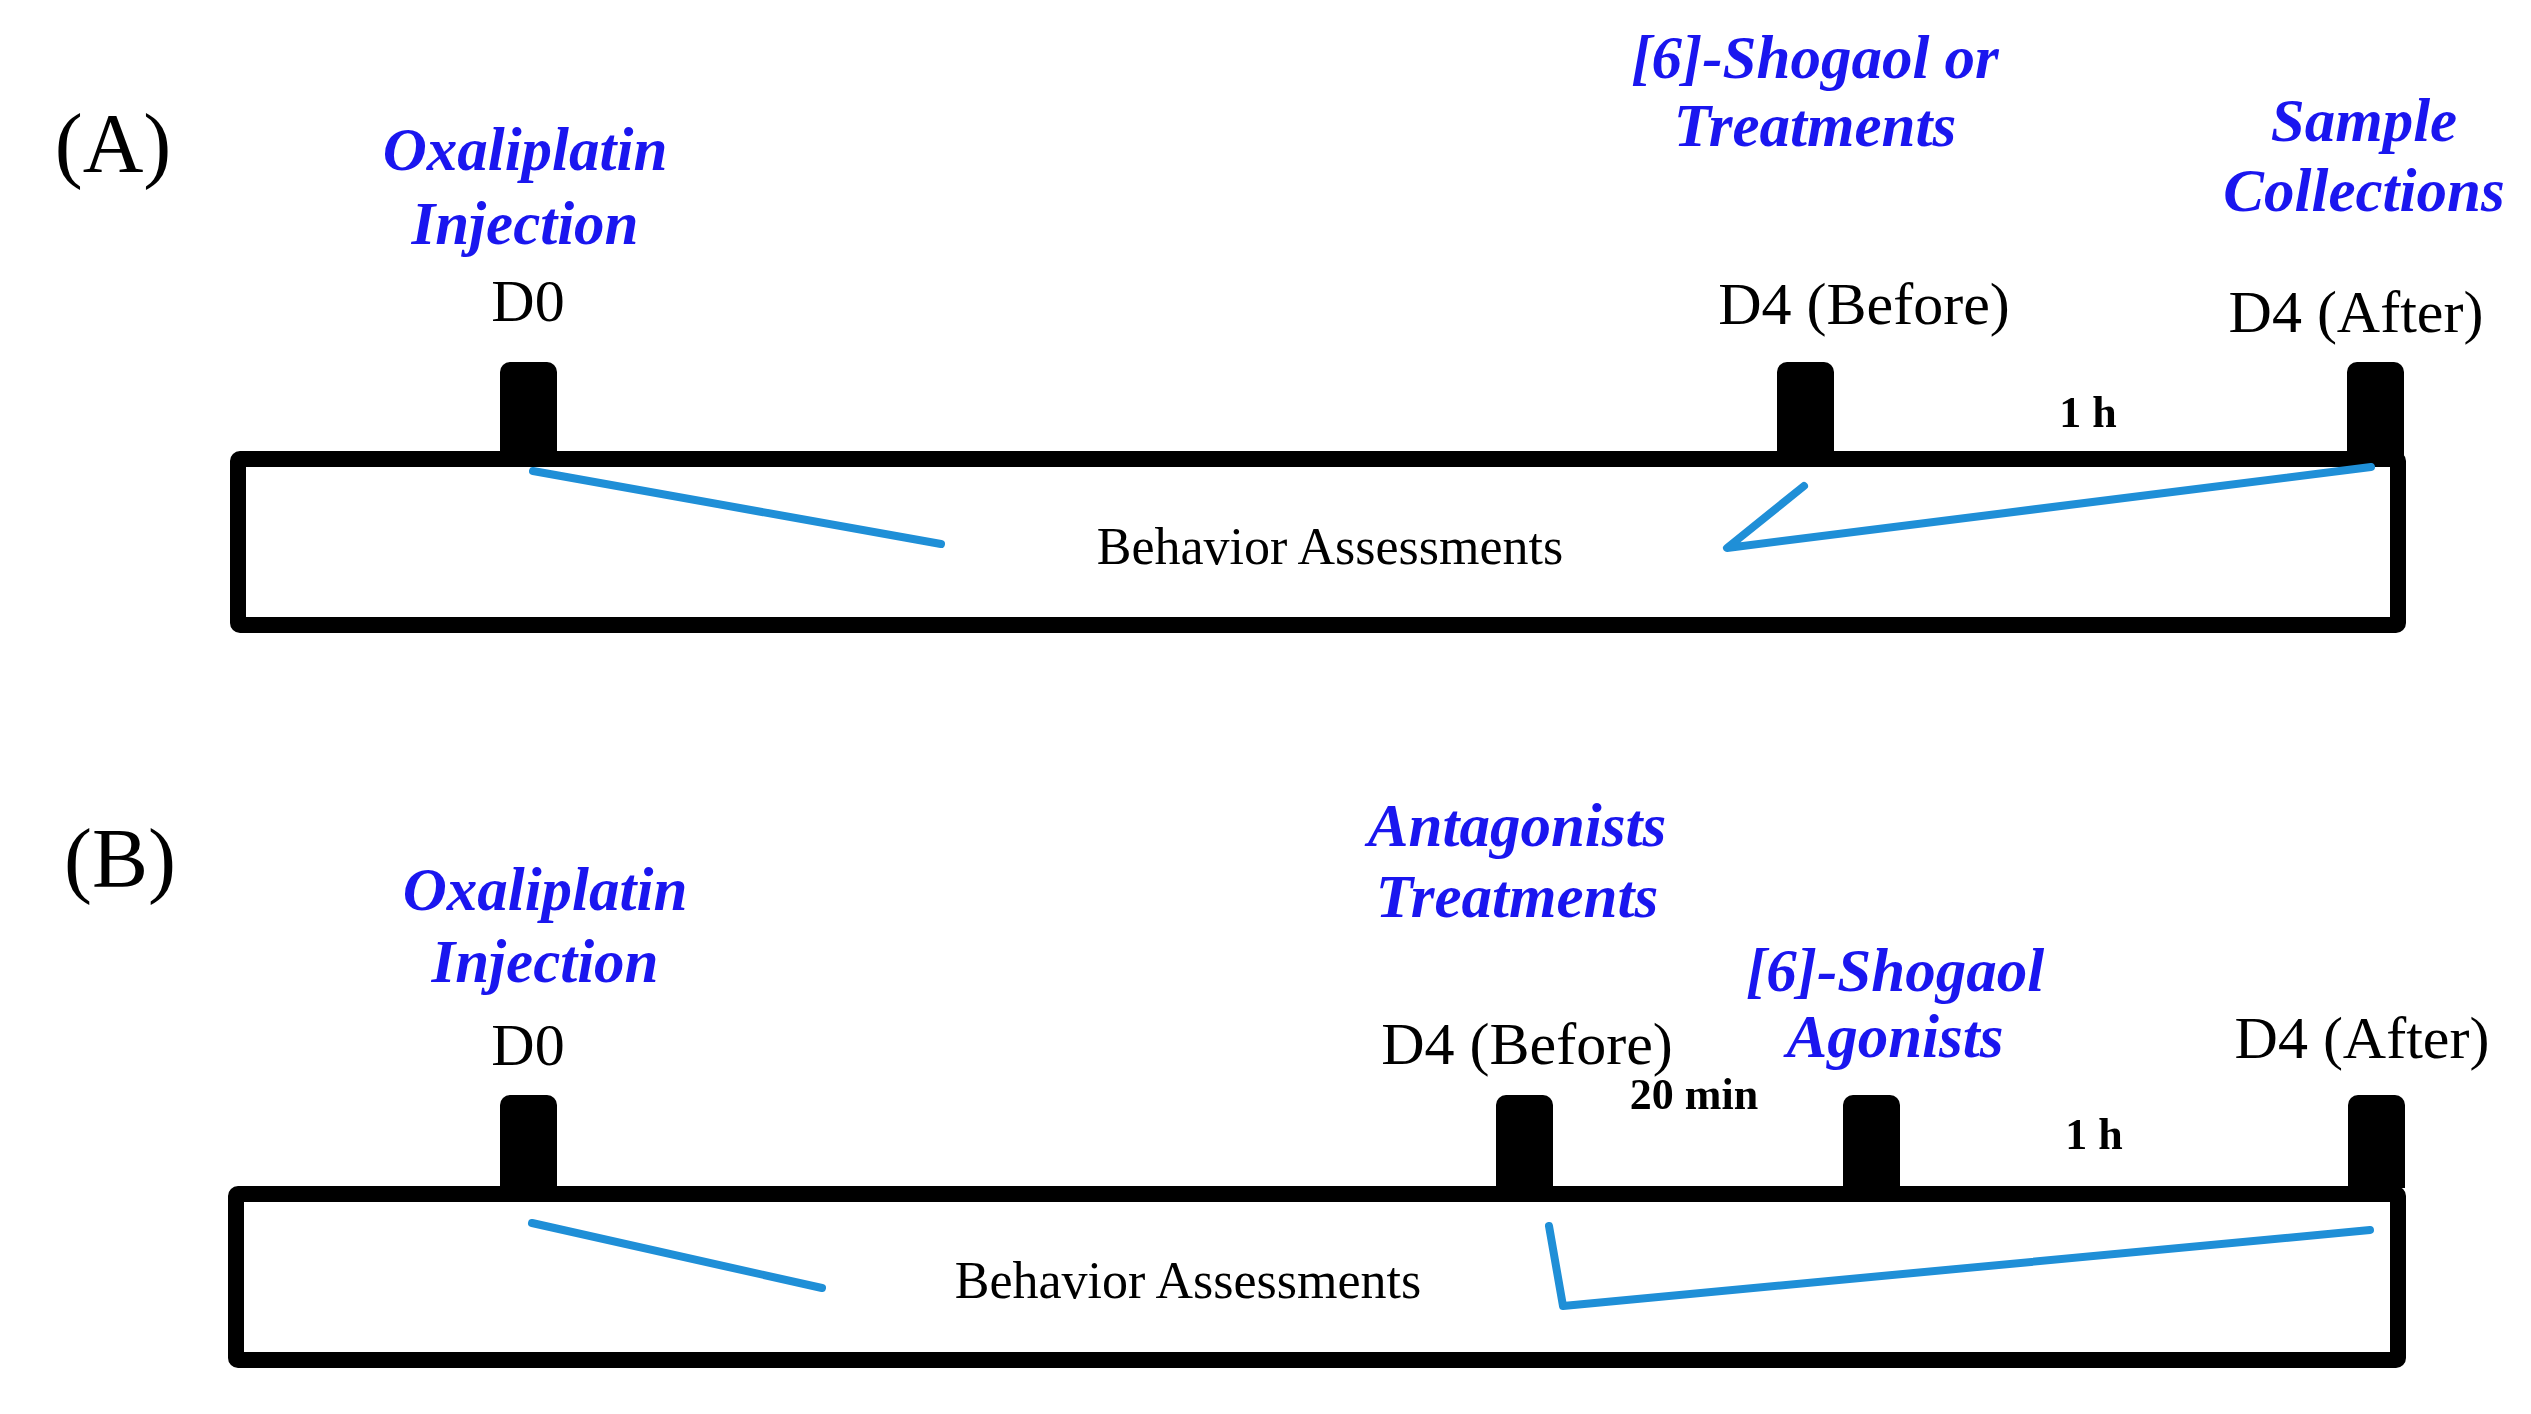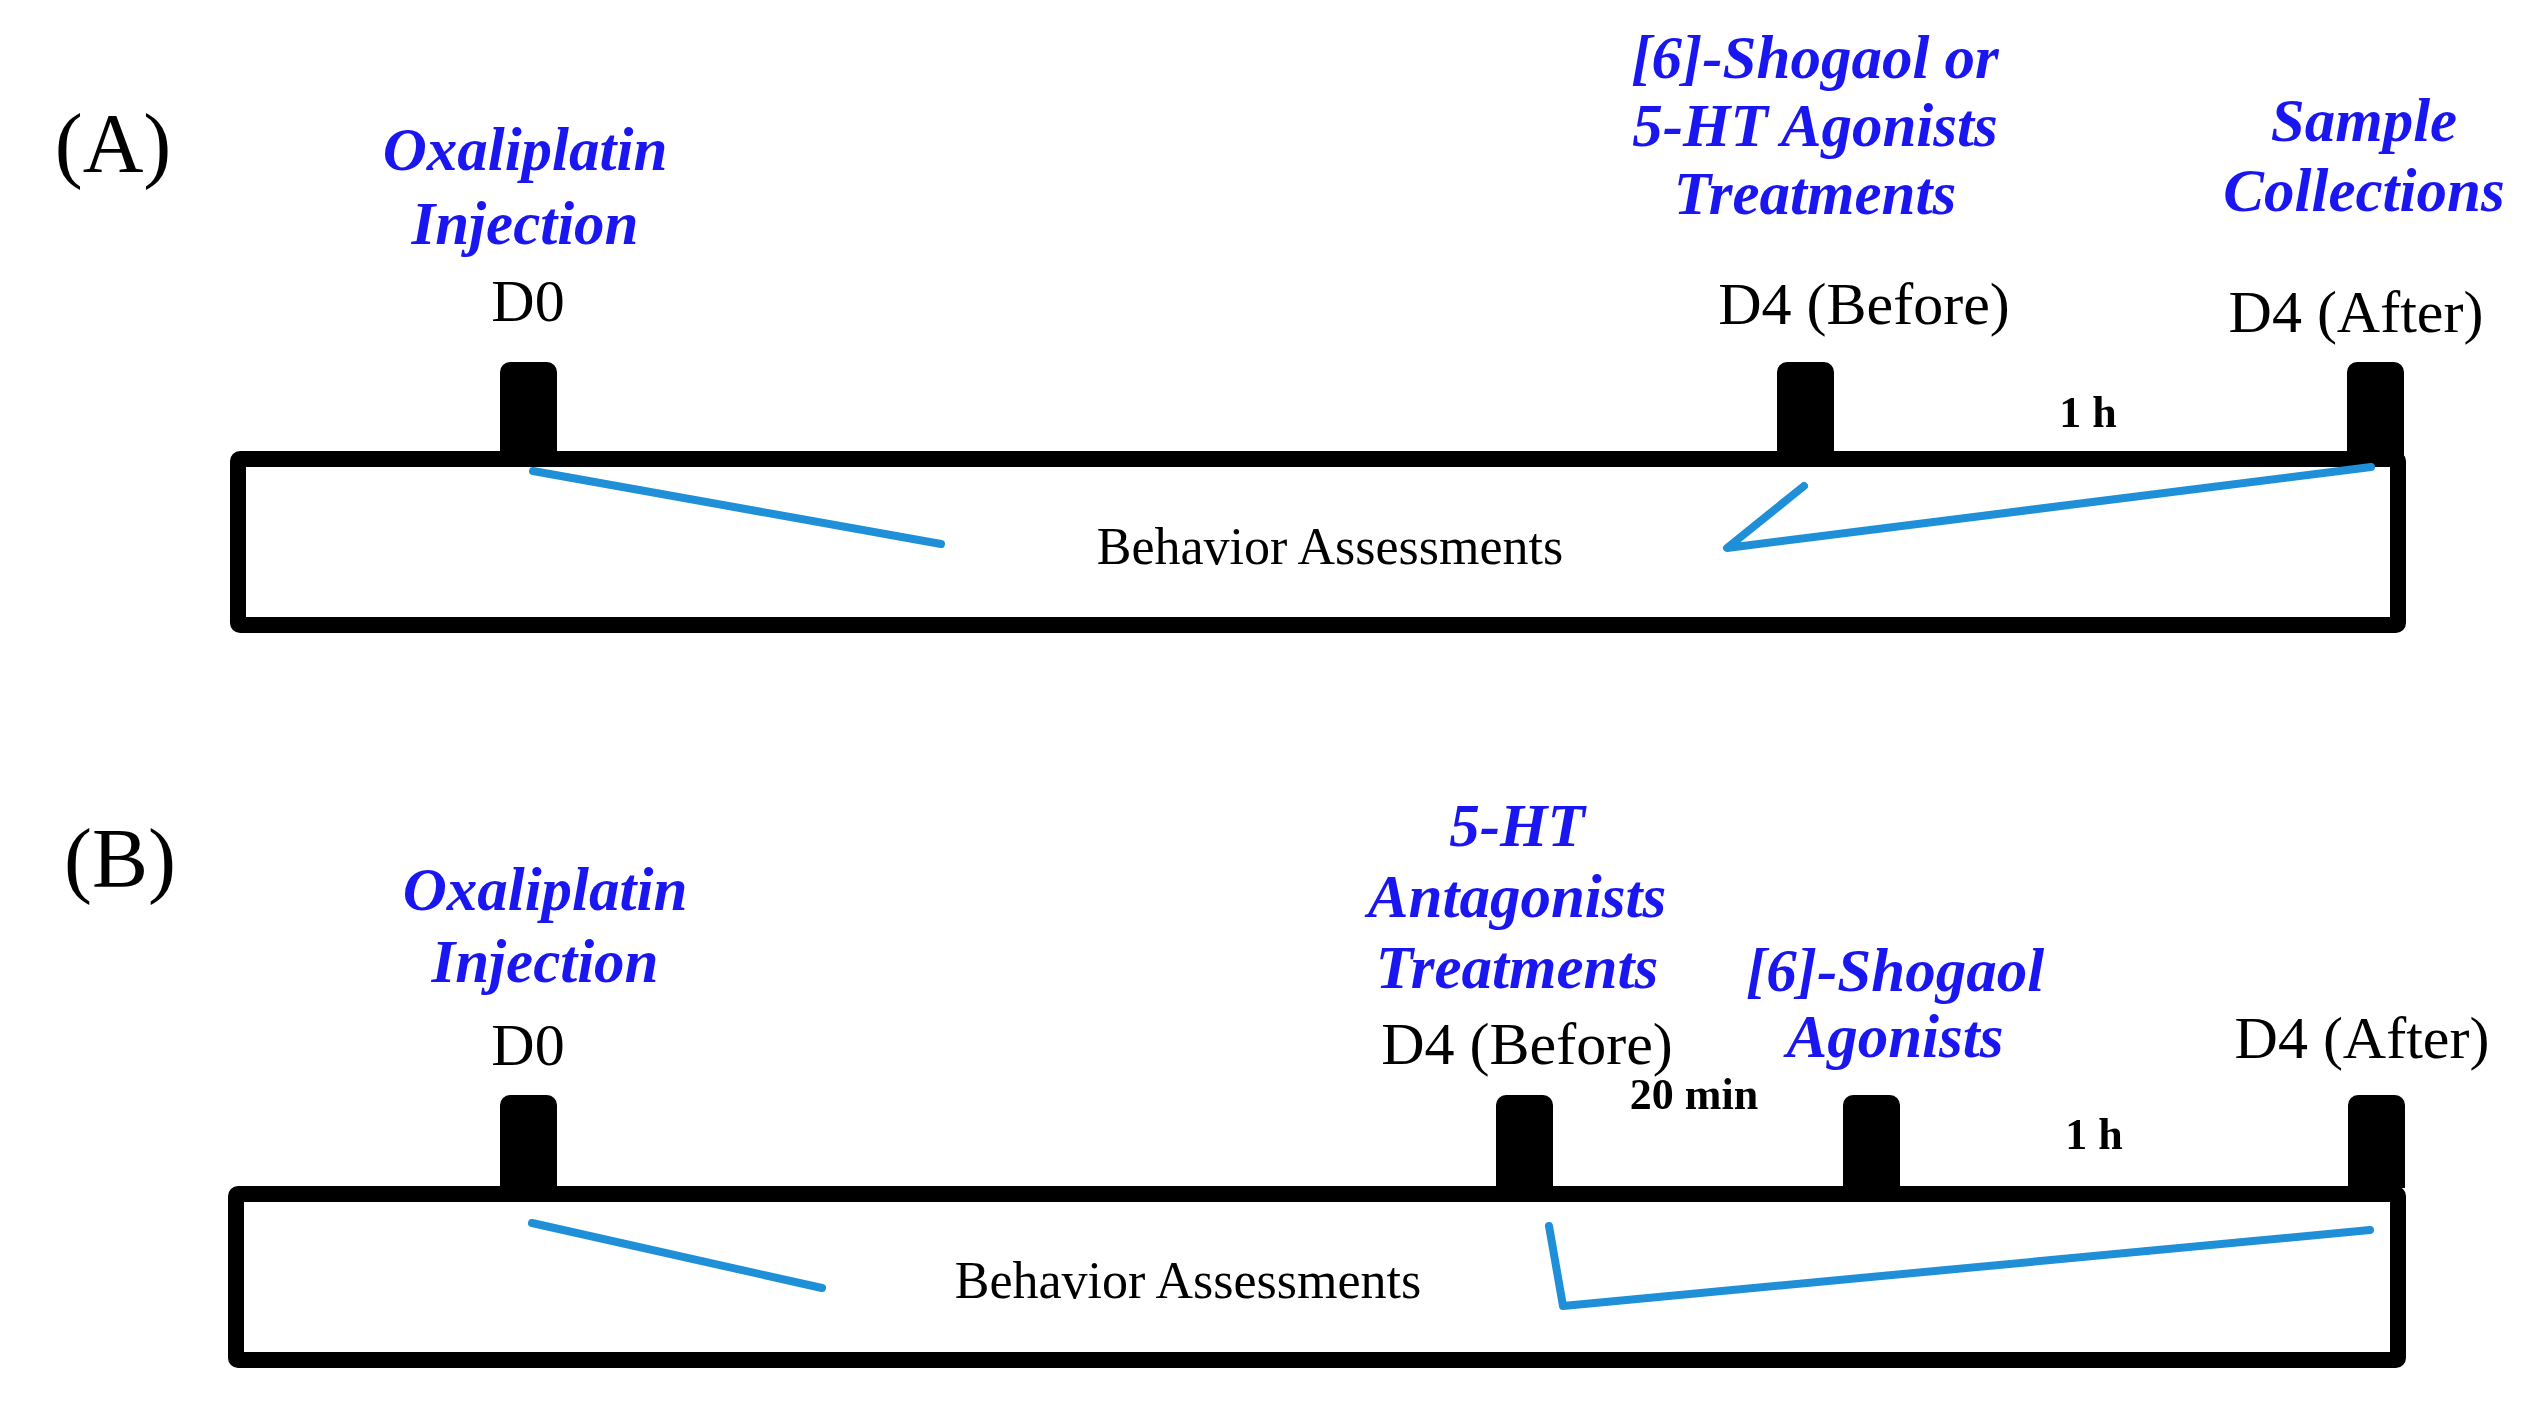--- a/index.html
+++ b/index.html
@@ -91,21 +91,20 @@
     <div class="panel-label" style="left:113px; top:143px;">(A)</div>
 
     <div class="event-label" style="left:525px; top:113px;">
       <div style="line-height:74px;">Oxaliplatin</div>
       <div style="line-height:74px;">Injection</div>
     </div>
     <div class="day-label" style="left:528px; top:301px;">D0</div>
 
     <div class="event-label" style="left:1815px; top:24px;">
       <div style="line-height:68px;">[6]-Shogaol or</div>
-      <div style="line-height:68px;">5-HT Agonists</div>
       <div style="line-height:68px;">Treatments</div>
     </div>
     <div class="day-label" style="left:1864px; top:304px;">D4 (Before)</div>
 
     <div class="event-label" style="left:2364px; top:86px;">
       <div style="line-height:70px;text-align:center;">Sample</div>
       <div style="line-height:70px;">Collections</div>
     </div>
     <div class="day-label" style="left:2356px; top:312px;">D4 (After)</div>
 
@@ -122,21 +121,20 @@
   <div>
     <div class="panel-label" style="left:120px; top:858px;">(B)</div>
 
     <div class="event-label" style="left:545px; top:854px;">
       <div style="line-height:72px;">Oxaliplatin</div>
       <div style="line-height:72px;">Injection</div>
     </div>
     <div class="day-label" style="left:528px; top:1045px;">D0</div>
 
     <div class="event-label" style="left:1517px; top:790px;">
-      <div style="line-height:71px;">5-HT</div>
       <div style="line-height:71px;">Antagonists</div>
       <div style="line-height:71px;">Treatments</div>
     </div>
     <div class="day-label" style="left:1527px; top:1044px;">D4 (Before)</div>
 
     <div class="event-label" style="left:1895px; top:938px;">
       <div style="line-height:66px;">[6]-Shogaol</div>
       <div style="line-height:66px;">Agonists</div>
     </div>
 

